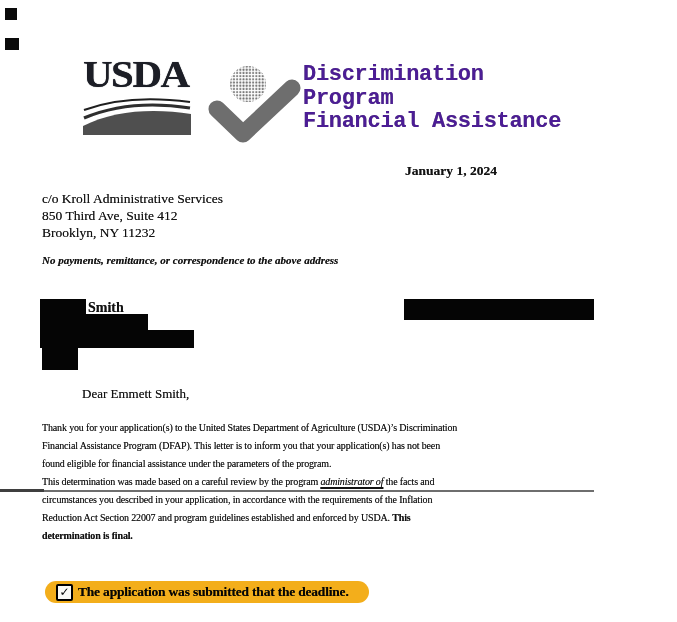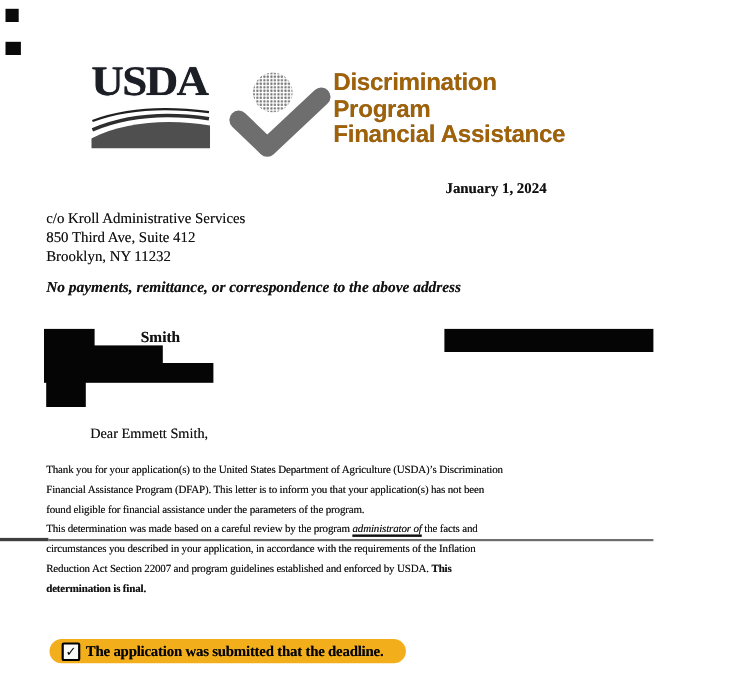--- a/index.html
+++ b/index.html
@@ -18,38 +18,38 @@
     font-family:"Liberation Serif","DejaVu Serif",serif;font-weight:bold;
     font-size:41px;line-height:37px;letter-spacing:-1.5px;color:#1c1e26;
     transform:scaleY(.93);transform-origin:top left;text-shadow:0 0 .7px #1c1e26;
   }
   #usda-stripes{position:absolute;left:0;top:38px;}
   
   #dfap-mark{left:207px;top:62px;}
   
   #prog-title{
     left:303px;top:63px;width:290px;
-    font-family:Liberation Sans, sans-serif;font-weight:bold;
-    font-size:22px;line-height:23.5px;letter-spacing:-.3px;color:#a16207;
+    font-family:Liberation Mono, monospace;font-weight:bold;
+    font-size:22px;line-height:23.5px;letter-spacing:-.3px;color:#4c1d95;
     text-shadow:0 0 .5px rgba(61,61,61,.6);
   }
   
   #date{left:405px;top:163px;font-size:13.5px;font-weight:bold;}
   
   #address{left:42px;top:190px;font-size:13.5px;font-weight:normal;line-height:17px;}
   
-  #notice{left:42px;top:254px;font-size:14px;font-weight:bold;font-style:italic;}
+  #notice{left:42px;top:254px;font-size:11px;font-weight:bold;font-style:italic;}
   
   .redact{background:#050505;}
   #red1{left:40px;top:299px;width:46px;height:16px;}
   #red2{left:40px;top:314px;width:108px;height:17px;}
   #red3{left:40px;top:330px;width:154px;height:18px;}
   #red4{left:42px;top:347px;width:36px;height:23px;}
   #red-right{left:404px;top:299px;width:218px;height:21px;}
-  #name-frag{left:88px;top:300px;font-size:14px;font-weight:bold;margin-left:40px;}
+  #name-frag{left:88px;top:300px;font-size:14px;font-weight:bold;}
   
   #salutation{left:42px;top:386px;font-size:13px;margin-left:40px;}
   .para{font-size:10px;line-height:18px;letter-spacing:-.15px;white-space:pre-line;width:600px;}
   #para1{left:42px;top:419px;}
   #para2{left:42px;top:473px;}
   #para3{left:42px;top:551px;}
   .u-seg{text-decoration:underline;text-decoration-thickness:1.5px;text-underline-offset:2px;font-style:italic;}
   .b-seg{font-weight:bold;}
   
   .artifact{background:#3f3f3f;}

